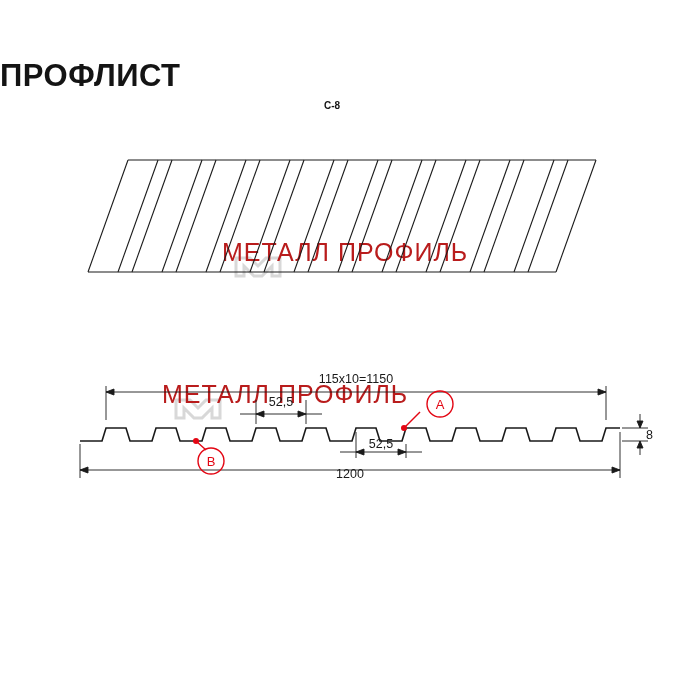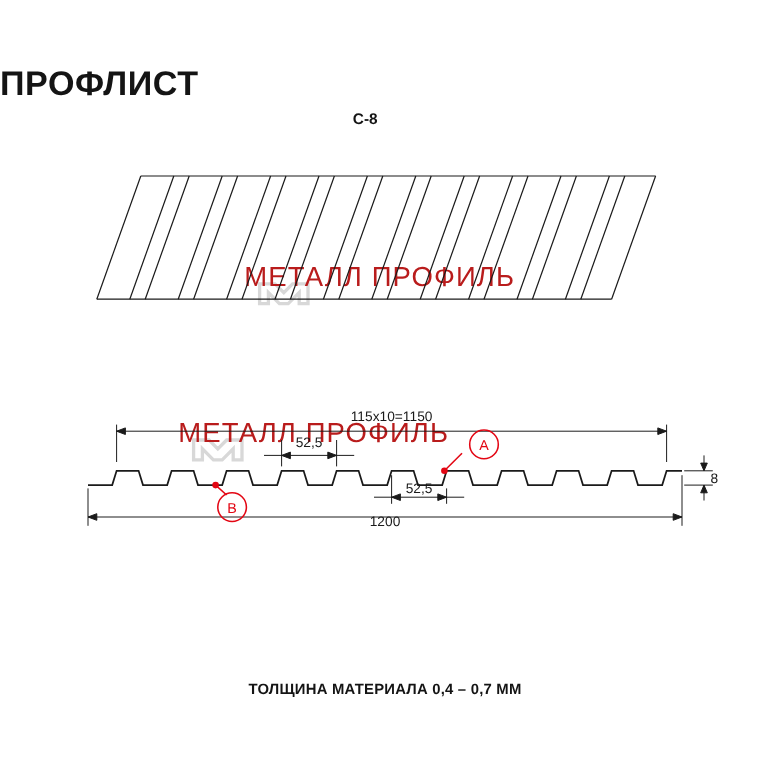--- a/index.html
+++ b/index.html
@@ -28,21 +28,21 @@
     font-weight: bold;
     letter-spacing: 0.5px;
     color: #141414;
   }
   .subtitle {
     position: absolute;
     top: 100px;
     left: 0;
     width: 664px;
     text-align: center;
-    font-size: 14px;
+    font-size: 10px;
     font-weight: bold;
     color: #141414;
   }
   .footnote {
     position: absolute;
     top: 619px;
     left: 0;
     width: 700px;
     text-align: center;
     font-size: 13.5px;
@@ -188,15 +188,14 @@
     <text x="356" y="383" text-anchor="middle" font-family="Liberation Sans, sans-serif" font-size="12.5" fill="#1a1a1a">115x10=1150</text>
     <text x="281" y="406" text-anchor="middle" font-family="Liberation Sans, sans-serif" font-size="12.5" fill="#1a1a1a">52,5</text>
     <text x="381" y="448" text-anchor="middle" font-family="Liberation Sans, sans-serif" font-size="12.5" fill="#1a1a1a">52,5</text>
     <text x="350" y="478" text-anchor="middle" font-family="Liberation Sans, sans-serif" font-size="12.5" fill="#1a1a1a">1200</text>
     <text x="646" y="439" text-anchor="start" font-family="Liberation Sans, sans-serif" font-size="12.5" fill="#1a1a1a">8</text>
 
     <text x="440" y="409" text-anchor="middle" font-family="Liberation Sans, sans-serif" font-size="13" fill="#e30613">A</text>
     <text x="211" y="466" text-anchor="middle" font-family="Liberation Sans, sans-serif" font-size="13" fill="#e30613">B</text>
   </svg>
 
-  <div class="footnote">ТОЛЩИНА МАТЕРИАЛА 0,4 – 0,7 ММ</div>
 
 </div>
 
 </body></html>

